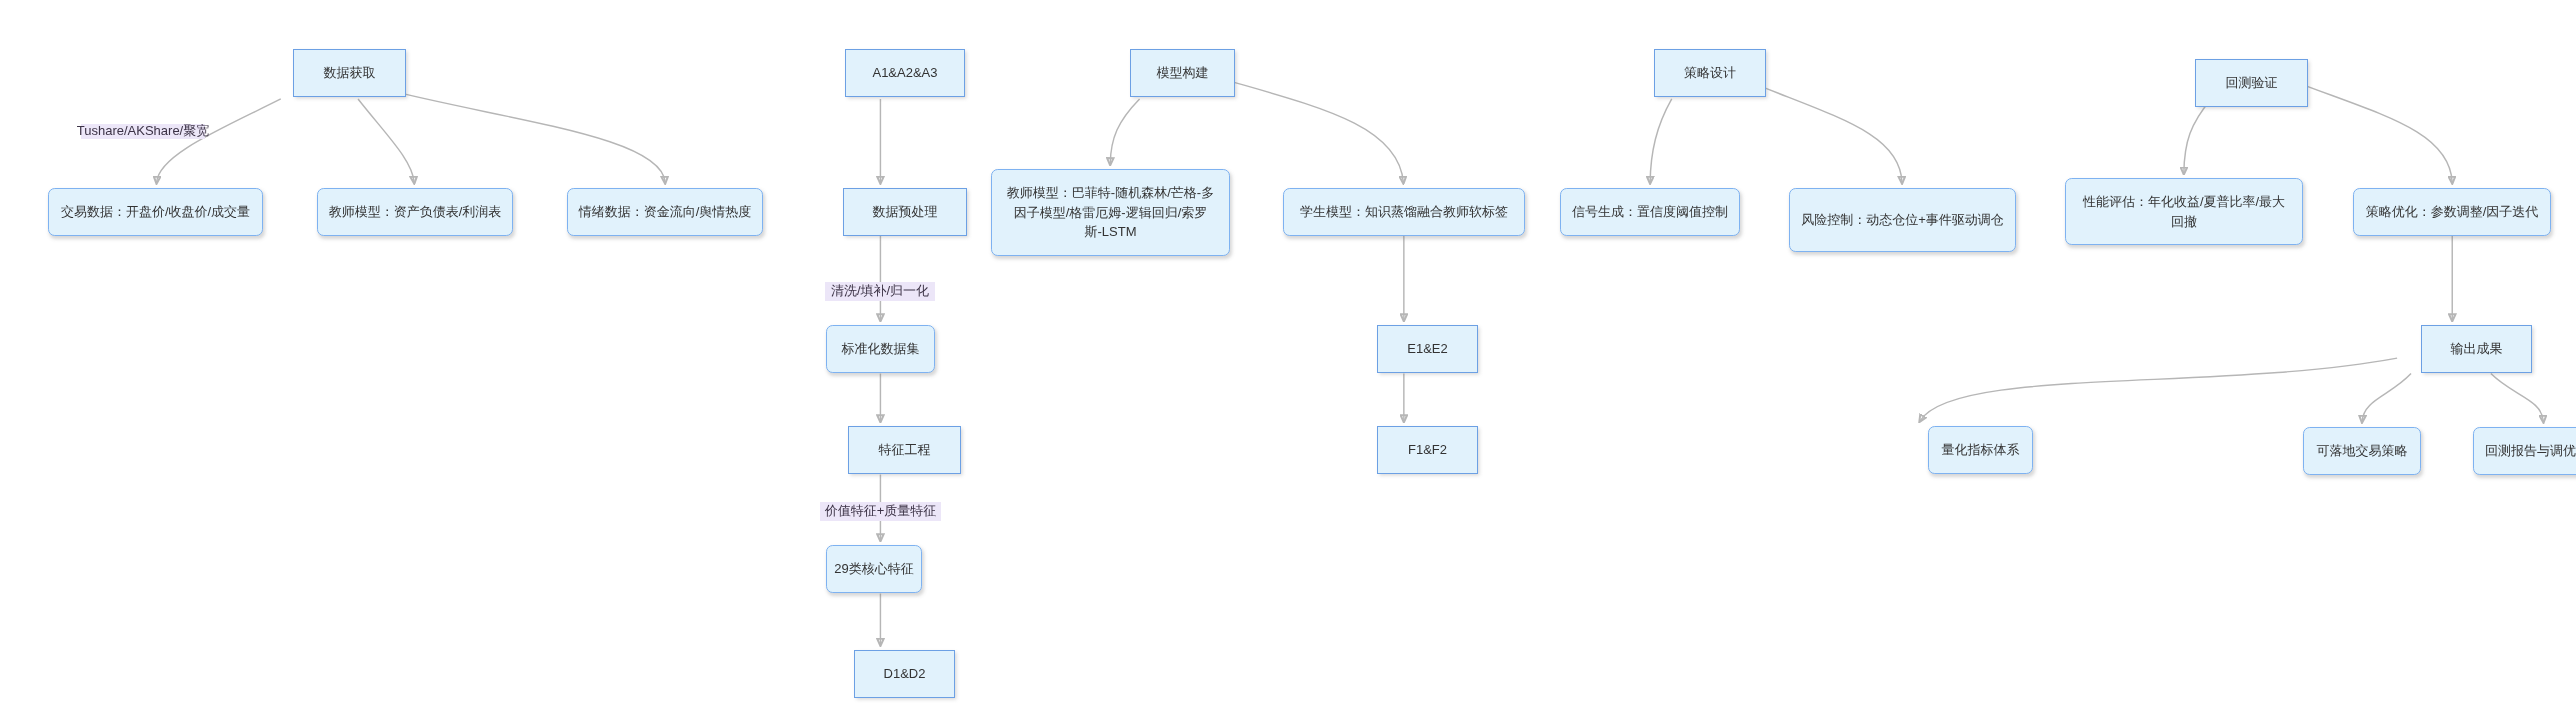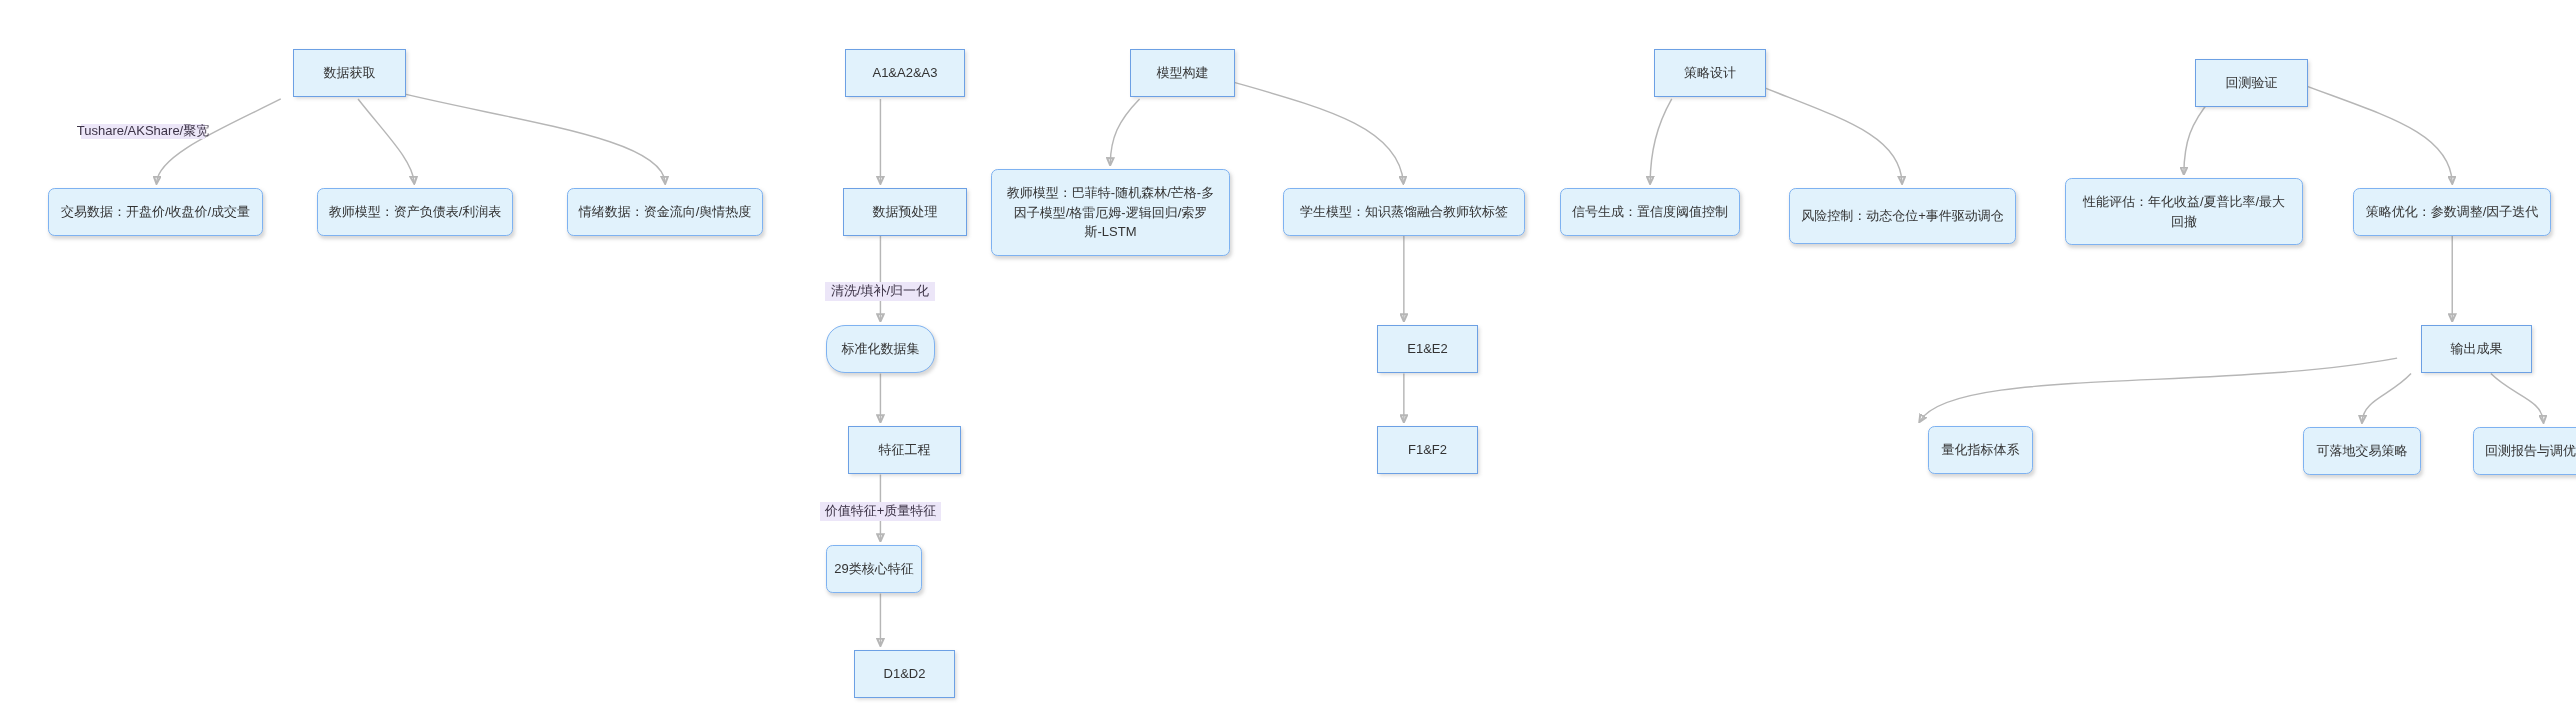--- a/index.html
+++ b/index.html
@@ -66,35 +66,35 @@
 
   <div class="node sq" style="left:269px;top:49px;width:113px;height:48px;">数据获取</div>
   <div class="node rd" style="left:48px;top:188px;width:215px;height:48px;">交易数据：开盘价/收盘价/成交量</div>
   <div class="node rd" style="left:317px;top:188px;width:196px;height:48px;">教师模型：资产负债表/利润表</div>
   <div class="node rd" style="left:567px;top:188px;width:196px;height:48px;">情绪数据：资金流向/舆情热度</div>
   <div class="elabel" style="left:81px;top:124px;width:124px;height:15px;">Tushare/AKShare/聚宽</div>
 
   <div class="node sq" style="left:821px;top:49px;width:120px;height:48px;">A1&amp;A2&amp;A3</div>
   <div class="node sq" style="left:819px;top:188px;width:124px;height:48px;">数据预处理</div>
   <div class="elabel" style="left:825px;top:282px;width:110px;height:18.5px;">清洗/填补/归一化</div>
-  <div class="node rd" style="left:826px;top:325px;width:109px;height:48px;border-radius:19px;">标准化数据集</div>
+  <div class="node rd" style="left:826px;top:325px;width:109px;height:48px;">标准化数据集</div>
   <div class="node sq" style="left:824px;top:426px;width:113px;height:48px;">特征工程</div>
   <div class="elabel" style="left:820px;top:502px;width:121px;height:18.5px;">价值特征+质量特征</div>
   <div class="node rd" style="left:826px;top:545px;width:96px;height:48px;">29类核心特征</div>
   <div class="node sq" style="left:830px;top:650px;width:101px;height:48px;">D1&amp;D2</div>
 
   <div class="node sq" style="left:1106px;top:49px;width:105px;height:48px;">模型构建</div>
   <div class="node rd" style="left:991px;top:169px;width:239px;height:87px;padding:0 13.4px;">教师模型：巴菲特-随机森林/芒格-多因子模型/格雷厄姆-逻辑回归/索罗斯-LSTM</div>
   <div class="node rd" style="left:1283px;top:188px;width:242px;height:48px;">学生模型：知识蒸馏融合教师软标签</div>
   <div class="node sq" style="left:1353px;top:325px;width:101px;height:48px;">E1&amp;E2</div>
   <div class="node sq" style="left:1353px;top:426px;width:101px;height:48px;">F1&amp;F2</div>
 
   <div class="node sq" style="left:1630px;top:49px;width:112px;height:48px;">策略设计</div>
   <div class="node rd" style="left:1560px;top:188px;width:180px;height:48px;">信号生成：置信度阈值控制</div>
-  <div class="node rd" style="left:1789px;top:188px;width:227px;height:56px;">风险控制：动态仓位+事件驱动调仓</div>
+  <div class="node rd" style="left:1789px;top:188px;width:227px;height:64px;">风险控制：动态仓位+事件驱动调仓</div>
 
   <div class="node sq" style="left:2171px;top:59px;width:113px;height:48px;">回测验证</div>
   <div class="node rd" style="left:2065px;top:178px;width:238px;height:67px;padding:0 14.4px;">性能评估：年化收益/夏普比率/最大回撤</div>
   <div class="node rd" style="left:2353px;top:188px;width:198px;height:48px;">策略优化：参数调整/因子迭代</div>
   <div class="node sq" style="left:2397px;top:325px;width:111px;height:48px;">输出成果</div>
   <div class="node rd" style="left:1928px;top:426px;width:105px;height:48px;">量化指标体系</div>
   <div class="node rd" style="left:2303px;top:427px;width:118px;height:48px;">可落地交易策略</div>
   <div class="node rd" style="left:2473px;top:427px;width:141px;height:48px;">回测报告与调优指南</div>
 
 </div>

